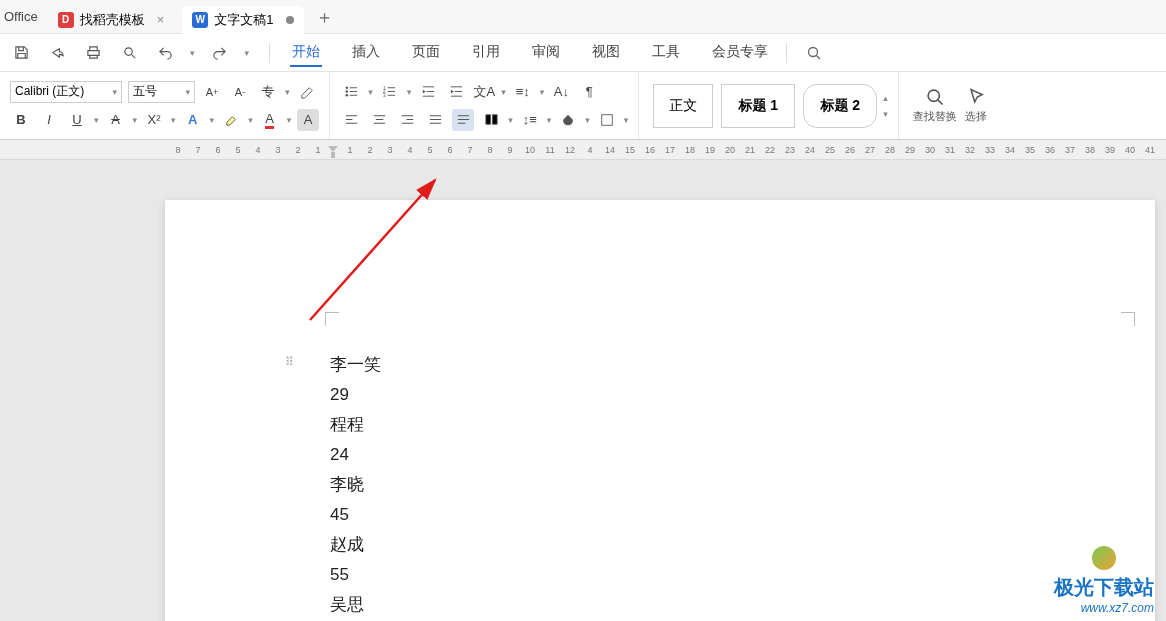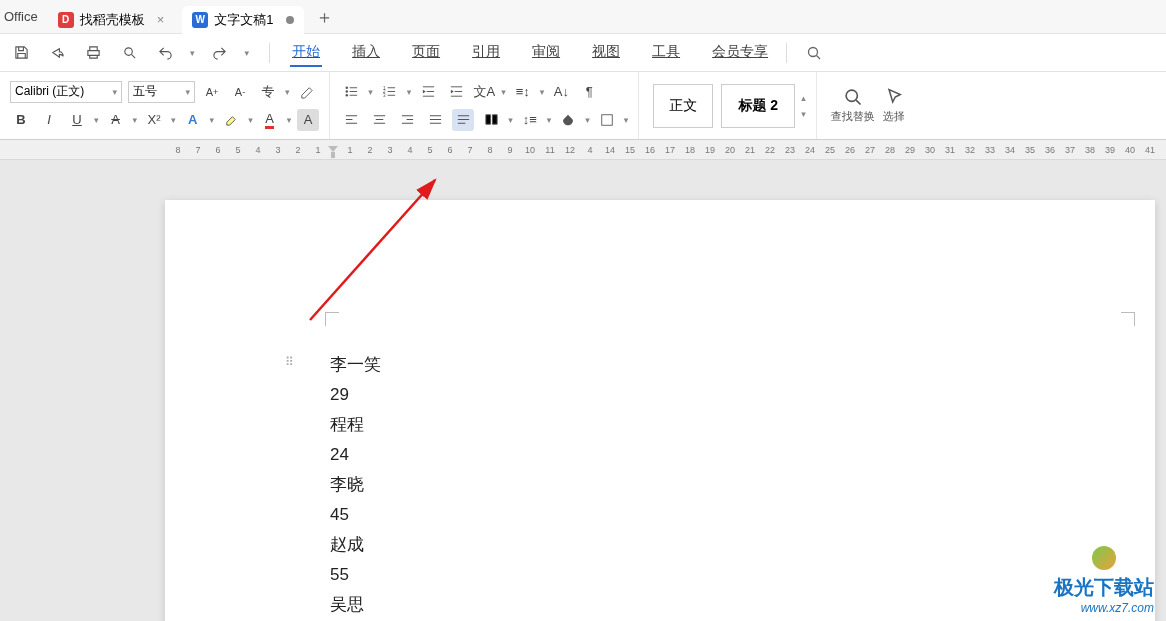--- a/index.html
+++ b/index.html
@@ -14,21 +14,21 @@
   .ticon.red { background: #e03e3e; }
   .ticon.blue { background: #2a6cd6; }
   .tab-close { color: #888; font-size: 13px; margin-left: 6px; cursor: pointer; }
   .tab-dot { width: 8px; height: 8px; background: #888; border-radius: 50%; margin-left: 6px; }
   .new-tab { margin-left: 12px; color: #666; font-size: 18px; cursor: pointer; }
 
   
   .menurow { height: 38px; background: #fff; display: flex; align-items: center; border-bottom: 1px solid #e2e2e2; }
   .qa { display: flex; align-items: center; gap: 14px; padding: 0 10px; color: #555; }
   .qa-sep { width: 1px; height: 20px; background: #ddd; margin: 0 10px; }
-  .menus { display: flex; gap: 28px; padding-left: 10px; font-size: 14px; color: #444; text-decoration: underline; }
+  .menus { display: flex; gap: 28px; padding-left: 10px; font-size: 14px; color: #444; }
   .menus .mi { cursor: pointer; padding: 4px 2px; }
   .menus .mi.active { color: #2a6cd6; border-bottom: 2px solid #2a6cd6; }
   .menu-sep { width: 1px; height: 20px; background: #ddd; margin: 0 16px; }
   .search-ico { color: #666; }
 
   
   .ribbon { height: 68px; background: #fff; border-bottom: 1px solid #d0d0d0; display: flex; align-items: stretch; }
   .rgroup { display: flex; align-items: center; padding: 0 10px; border-right: 1px solid #e8e8e8; }
   .rcol { display: flex; flex-direction: column; align-items: center; justify-content: center; gap: 2px; font-size: 11px; color: #555; padding: 0 4px; cursor: pointer; }
   .rcol .big { font-size: 20px; color: #444; }
@@ -283,21 +283,22 @@
               <rect x="2" y="2" width="12" height="12" fill="none" stroke="#555"></rect>
             </svg>
           </span>
           <span class="chev">▾</span>
       </div>
     </div>
   </div>
 
   <div class="rgroup" style="flex:0 0 auto;">
     <div class="style-btn small">正文</div>
-    <div class="style-btn" style="font-weight:bold;">标题 2</div>
+    <div class="style-btn" style="font-weight:bold;">标题 1</div>
+    <div class="style-btn" style="font-weight:bold;border-radius:14px;">标题 2</div>
     <div class="rstack" style="margin-left:2px;">
       <span class="chev">▴</span>
       <span class="chev">▾</span>
     </div>
   </div>
 
   <div class="rgroup" style="border-right:none;">
     <div class="rcol">
       <span class="big">
           <svg width="20" height="20" viewBox="0 0 16 16">

